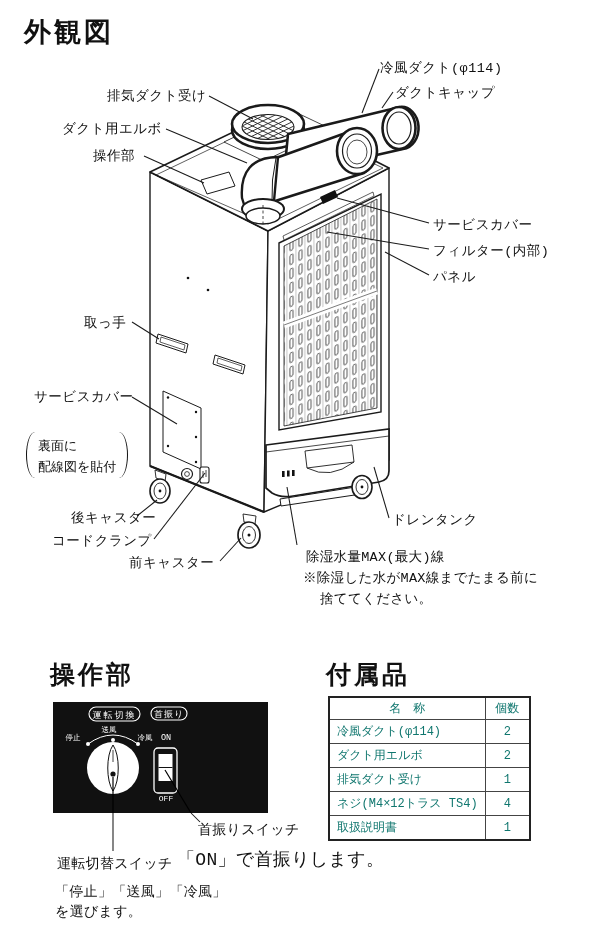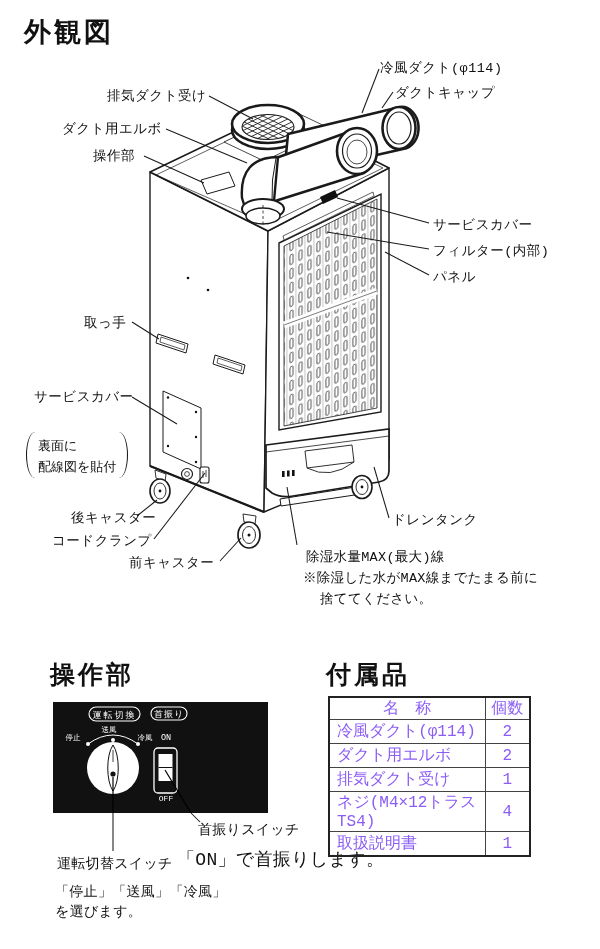--- a/index.html
+++ b/index.html
@@ -15,21 +15,21 @@
   .bracket-note{position:absolute;left:26px;top:404px;display:flex;align-items:flex-end;z-index:2;margin-top:28px;}
   .paren-l{width:9px;height:46px;border-left:1.6px solid #111;border-radius:9px 0 0 9px / 23px 0 0 23px;}
   .paren-r{width:9px;height:46px;border-right:1.6px solid #111;border-radius:0 9px 9px 0 / 0 23px 23px 0;}
   .bracket-lines{font-size:13px;line-height:21px;white-space:nowrap;padding:0 2px;}
   .ctrl-panel{position:absolute;left:53px;top:702px;width:215px;height:111px;background:#111;z-index:1;}
   .acc-table{
     position:absolute;left:328px;top:696px;width:203px;z-index:2;
     border-collapse:collapse;table-layout:fixed;border:2px solid #222;
   }
   .acc-table th,.acc-table td{
-    border:1px solid #444;font-size:16px;height:23px;color:#8b5cf6;font-weight:400;
+    border:1px solid #444;font-size:12px;height:23px;color:#0f766e;font-weight:400;
   }
   .acc-table th{text-align:center;padding:0;height:21px;}
   .acc-table td.name{text-align:left;padding:0 0 0 7px;}
   .acc-table td.qty{text-align:center;padding:0;}
   .col-name{width:156px;}.col-qty{width:45px;}
 </style>
 </head>
 <body>
 
 <div class="page">

